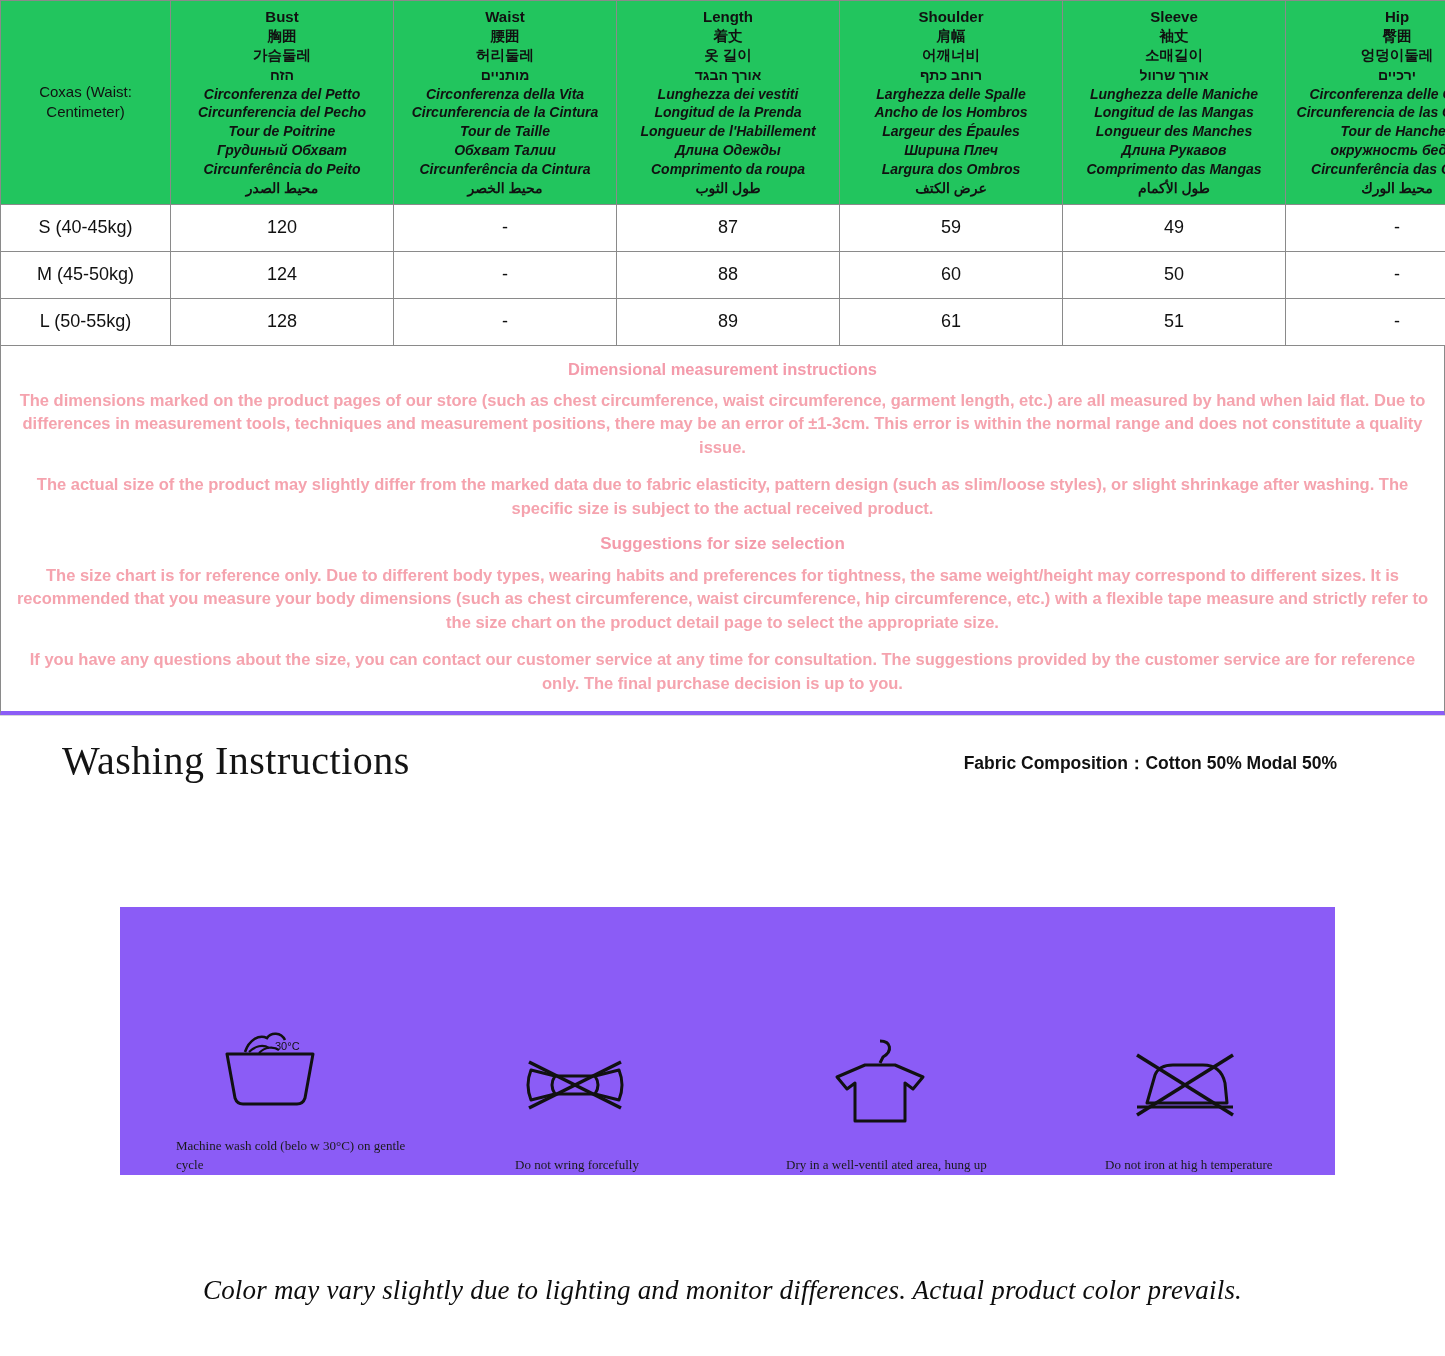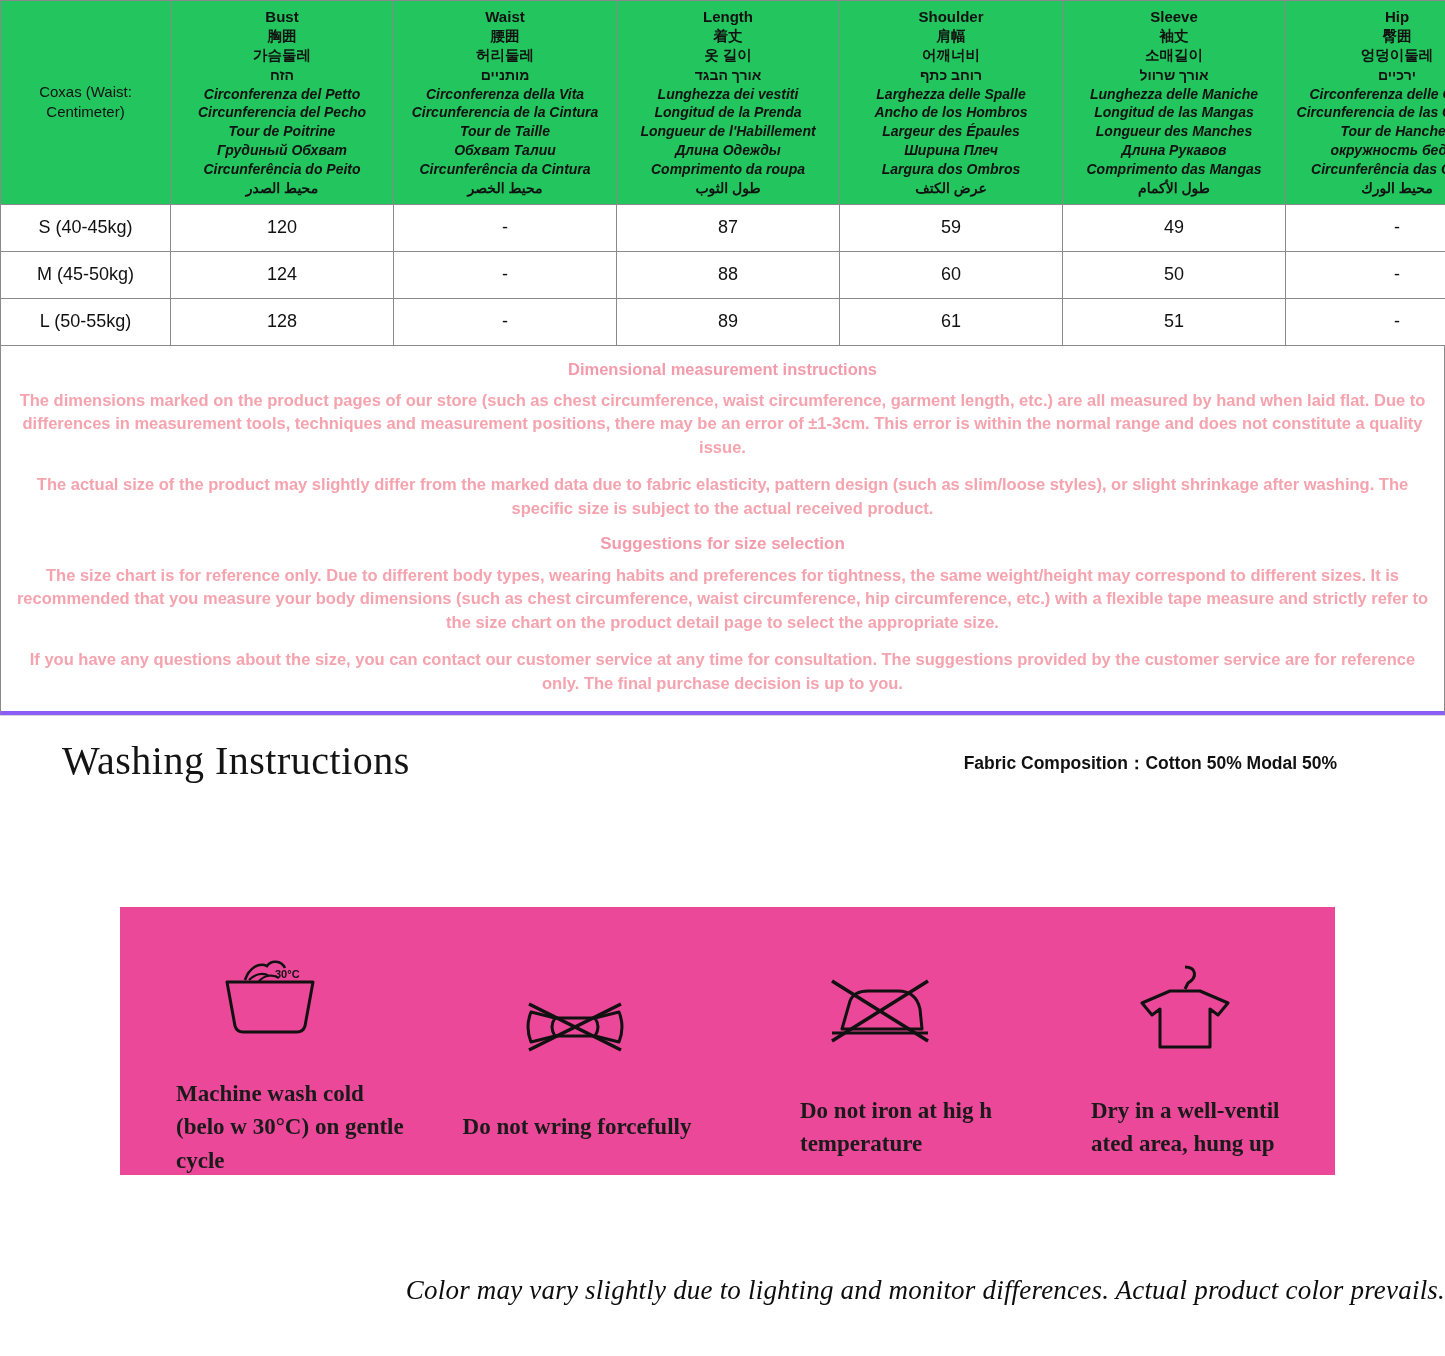--- a/index.html
+++ b/index.html
@@ -146,59 +146,58 @@
     font-weight: bold;
     color: #111;
     white-space: nowrap;
   }
   .wash-panel {
     position: absolute;
     left: 120px;
     top: 192px;
     width: 1215px;
     height: 268px;
-    background: #ec4899;
+    background: #8b5cf6;
     display: flex;
-    align-items: center;
+    align-items: flex-end;
     justify-content: space-between;
     padding: 0;
-    font-weight: bold;
   }
   .wash-item {
     width: 300px;
     text-align: center;
     position: relative;
   }
   .wash-icon {
     height: 110px;
     display: flex;
     align-items: center;
     justify-content: center;
     margin-top: 34px;
   }
   .wash-caption {
     font-family: "Liberation Serif", serif;
-    font-size: 23px;
+    font-size: 13px;
     line-height: 1.45;
     color: #1a1a1a;
-    margin-top: 28px;
+    margin-top: 16px;
     padding: 0 58px;
     text-align: left;
   }
   .wash-item.item-1 .wash-caption { padding-left: 56px; padding-right: 14px; }
   .wash-item.item-2 .wash-caption { padding-left: 10px; padding-right: 6px; text-align: center;}
   .wash-item.item-3 .wash-caption { padding-left: 56px; padding-right: 14px; }
   .wash-item.item-4 .wash-caption { padding-left: 70px; padding-right: 10px; }
 
   .color-note {
     position: absolute;
     left: 0;
     right: 0;
     bottom: 50px;
-    text-align: right;
+    text-align: center;
     font-family: "Liberation Serif", serif;
     font-style: italic;
     font-size: 27px;
     color: #0d0d0d;
     letter-spacing: 0.2px;
   }
   .divider-line {
     position: absolute;
     left: 0;
     top: 0;
@@ -366,40 +365,40 @@
             <path d="M16 20 Q10 35 16 50 L40 44 Q34 35 40 26 Z" stroke-linejoin="round"></path>
             <path d="M104 20 Q110 35 104 50 L80 44 Q86 35 80 26 Z" stroke-linejoin="round"></path>
             <path d="M40 26 L80 26 M40 44 L80 44" stroke-width="3"></path>
             <path d="M14 12 L106 58" stroke-width="3.5"></path>
             <path d="M106 12 L14 58" stroke-width="3.5"></path>
           </svg>
         </div>
         <div class="wash-caption">Do not wring forcefully</div>
       </div>
 
+      <div class="wash-item item-3">
+        <div class="wash-icon">
+          <svg width="110" height="96" viewBox="0 0 110 96" fill="none" stroke="#111" stroke-width="3">
+            <path d="M55 4 C66 4, 68 14, 58 20 L55 26" stroke-width="3" fill="none"></path>
+            <path d="M12 40 L40 28 L70 28 L98 40 L88 52 L80 46 L80 84 L30 84 L30 46 L22 52 Z" stroke-linejoin="round"></path>
+          </svg>
+        </div>
+        <div class="wash-caption">Dry in a well-ventil ated area, hung up</div>
+      </div>
+
       <div class="wash-item item-4">
         <div class="wash-icon">
           <svg width="120" height="80" viewBox="0 0 120 80" fill="none" stroke="#111" stroke-width="3">
             <path d="M22 58 L30 30 Q34 20 48 20 L78 20 Q96 20 100 38 L102 58 Z" stroke-linejoin="round"></path>
             <path d="M12 62 L108 62" stroke-width="3"></path>
             <path d="M12 10 L108 70" stroke-width="3.5"></path>
             <path d="M108 10 L12 70" stroke-width="3.5"></path>
           </svg>
         </div>
         <div class="wash-caption">Do not iron at hig h temperature</div>
       </div>
 
-      <div class="wash-item item-3">
-        <div class="wash-icon">
-          <svg width="110" height="96" viewBox="0 0 110 96" fill="none" stroke="#111" stroke-width="3">
-            <path d="M55 4 C66 4, 68 14, 58 20 L55 26" stroke-width="3" fill="none"></path>
-            <path d="M12 40 L40 28 L70 28 L98 40 L88 52 L80 46 L80 84 L30 84 L30 46 L22 52 Z" stroke-linejoin="round"></path>
-          </svg>
-        </div>
-        <div class="wash-caption">Dry in a well-ventil ated area, hung up</div>
-      </div>
-
     </div>
 
     <div class="color-note">Color may vary slightly due to lighting and monitor differences. Actual product color prevails.</div>
   </div>
 
 </div>
 
 </body></html>

